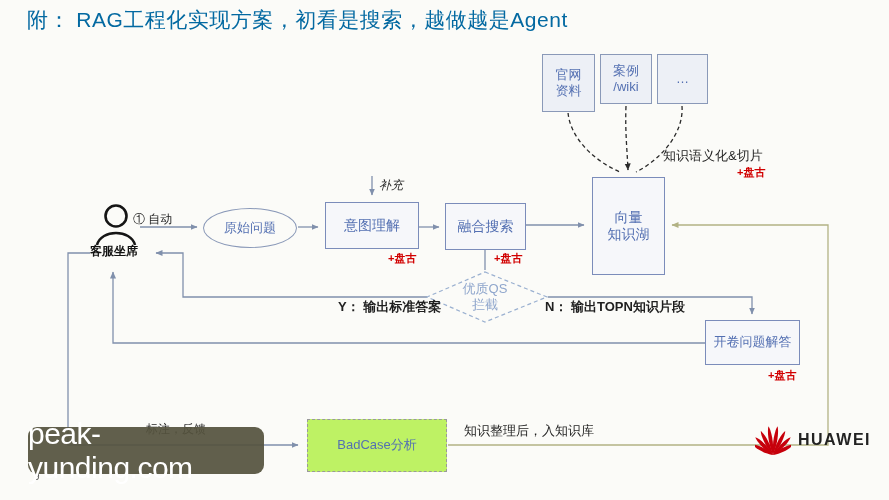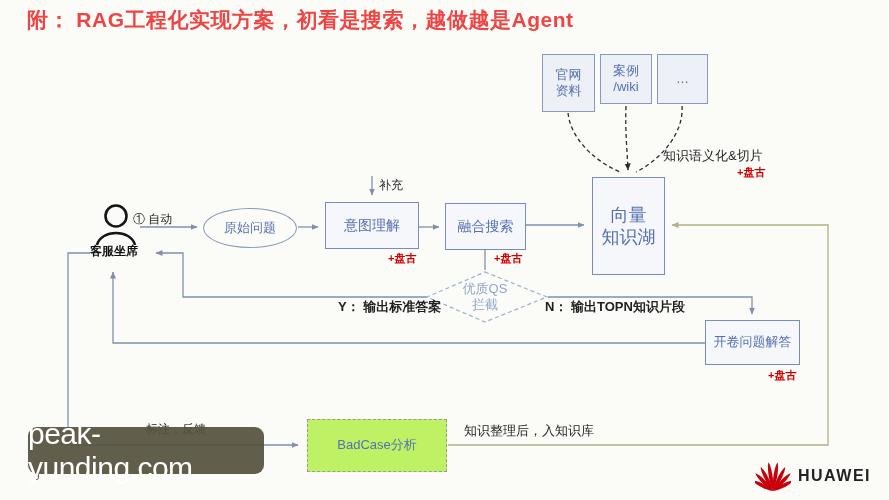--- a/index.html
+++ b/index.html
@@ -2,21 +2,21 @@
 <html><head>
 <meta charset="utf-8">
 <style>
   html,body{margin:0;padding:0;background:#e8e8e8;}
   #canvas{
     position:relative;width:889px;height:500px;background:#fbfbf8;
     font-family:"Liberation Sans",sans-serif;overflow:hidden;
   }
   .abs{position:absolute;}
   #title{
-    left:27px;top:6px;font-size:21px;font-weight:700;color:#ef4444;
+    left:27px;top:6px;font-size:21px;font-weight:400;color:#0369a1;
     letter-spacing:0.5px;z-index:2;white-space:nowrap;
   }
   #lines{left:0;top:0;z-index:1;}
   .node{
     position:absolute;display:flex;align-items:center;justify-content:center;
     text-align:center;color:#5470b2;font-size:13px;line-height:1.25;
     white-space:pre-line;z-index:2;box-sizing:border-box;
   }
   .rect{background:#f6f7fa;border:1px solid #7b8cba;}
   .srcbox{background:#edf0f6;border:1px solid #8a99b8;}
@@ -31,21 +31,21 @@
     position:absolute;color:#d10000;font-size:11px;font-weight:700;
     z-index:2;white-space:nowrap;
   }
   #agent-label{font-weight:700;color:#111;font-size:12px;z-index:2;}
   #watermark{
     left:28px;top:427px;width:236px;height:47px;background:rgba(85,83,62,0.93);
     border-radius:9px;display:flex;align-items:center;justify-content:center;
     color:#ffffff;font-size:30px;z-index:5;letter-spacing:-0.5px;
   }
   #page-number{left:34px;top:471px;font-size:10px;color:#555;z-index:2;}
-  #brand{left:755px;top:460px;display:flex;align-items:center;gap:7px;z-index:2;}
+  #brand{left:755px;top:424px;display:flex;align-items:center;gap:7px;z-index:2;}
   #brand-text{font-size:16px;font-weight:700;color:#222;letter-spacing:1.5px;}
 </style>
 </head>
 <body>
 
 <div id="canvas">
 
   <svg id="lines" class="abs" width="889" height="500" viewBox="0 0 889 500">
     <defs>
       <marker id="mb" markerWidth="9" markerHeight="8" refX="6.5" refY="3" orient="auto" markerUnits="userSpaceOnUse">
@@ -85,29 +85,29 @@
   </svg>
 
   <div id="title" class="abs">附： RAG工程化实现方案，初看是搜索，越做越是Agent</div>
 
   <div class="node srcbox" style="left:542px;top:54px;width:53px;height:58px;">官网
 资料</div>
   <div class="node srcbox" style="left:600px;top:54px;width:52px;height:50px;">案例
 /wiki</div>
   <div class="node srcbox" style="left:657px;top:54px;width:51px;height:50px;">…</div>
 
-  <div class="lbl lbl-12" style="left:379px;top:177px;">补充</div>
+  <div class="lbl lbl-12" style="left:379px;top:177px;font-style:italic;">补充</div>
 
   <div id="agent-label" class="abs" style="left:90px;top:243px;">客服坐席</div>
   <div class="lbl lbl-12" style="left:133px;top:211px;">① 自动</div>
 
   <div class="node ellipse" style="left:203px;top:208px;width:94px;height:40px;">原始问题</div>
   <div class="node rect" style="left:325px;top:202px;width:94px;height:47px;font-size:14px;">意图理解</div>
   <div class="node rect" style="left:445px;top:203px;width:81px;height:47px;font-size:14px;">融合搜索</div>
-  <div class="node rect" style="left:592px;top:177px;width:73px;height:98px;font-size:18px;">向量
+  <div class="node rect" style="left:592px;top:177px;width:73px;height:98px;font-size:14px;">向量
 知识湖</div>
   <div class="node diamond-label" style="left:442px;top:279px;width:86px;height:36px;">优质QS
 拦截</div>
   <div class="node rect" style="left:705px;top:320px;width:95px;height:45px;">开卷问题解答</div>
   <div class="node dashedbox" style="left:307px;top:419px;width:140px;height:53px;">BadCase分析</div>
 
   <div class="pangu" style="left:388px;top:251px;">+盘古</div>
   <div class="pangu" style="left:494px;top:251px;">+盘古</div>
   <div class="pangu" style="left:737px;top:165px;">+盘古</div>
   <div class="pangu" style="left:768px;top:368px;">+盘古</div>

